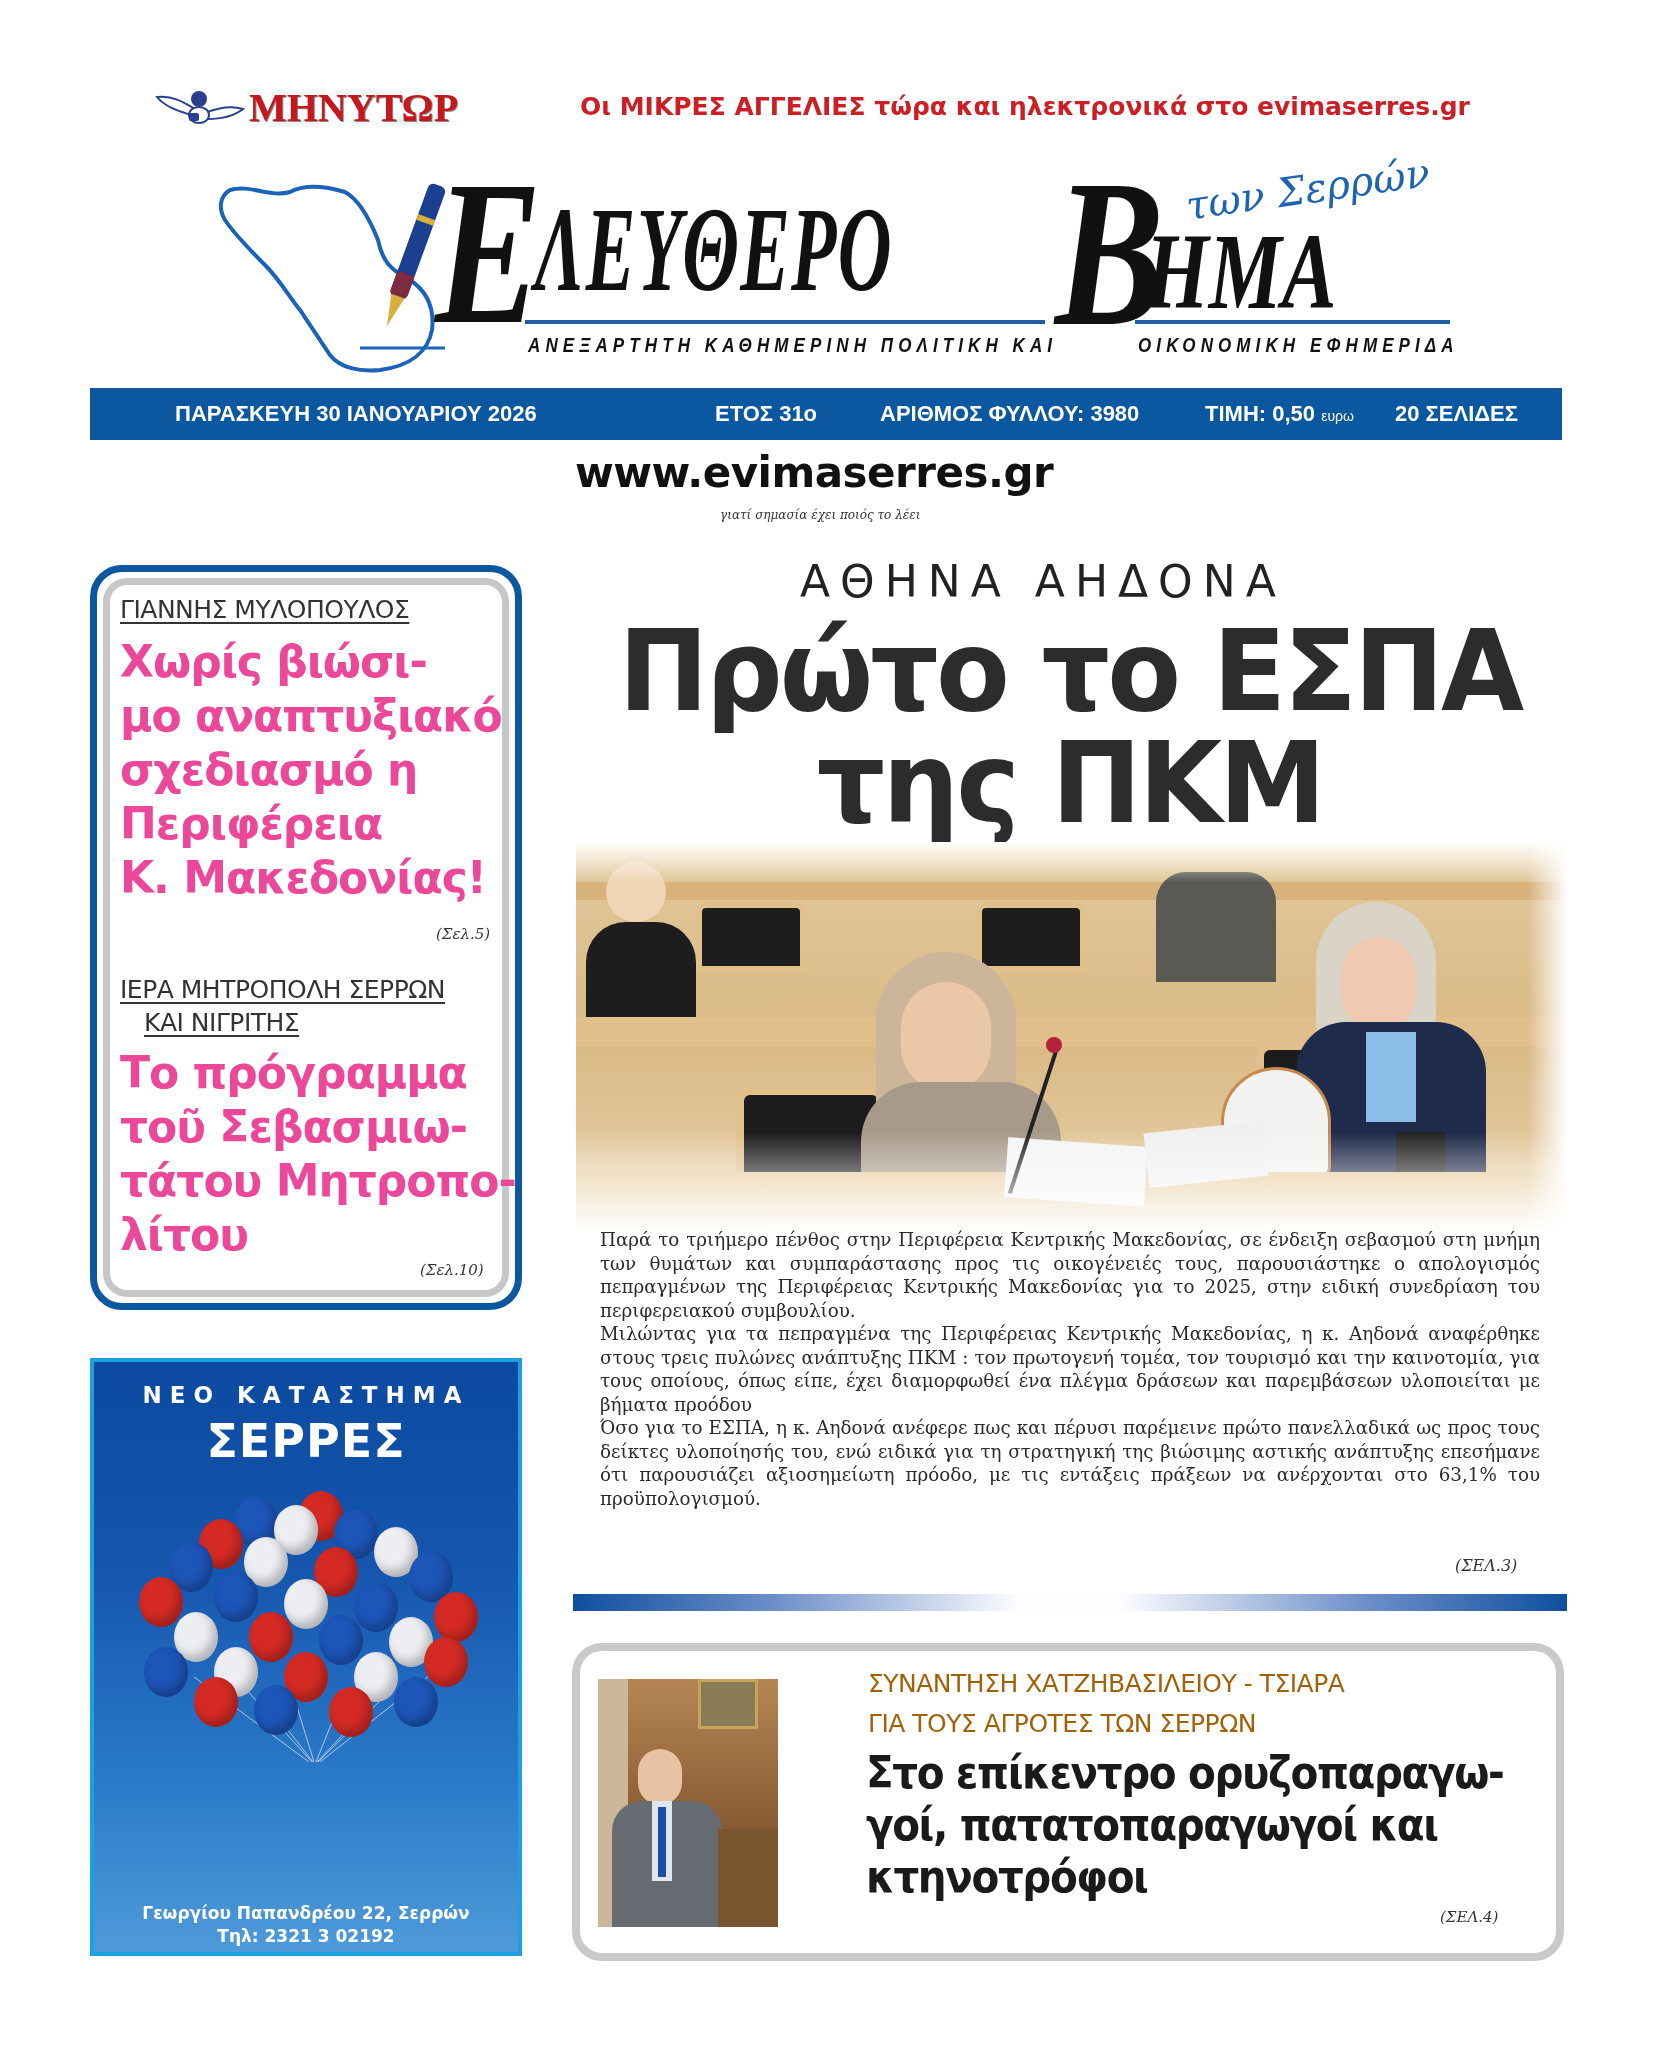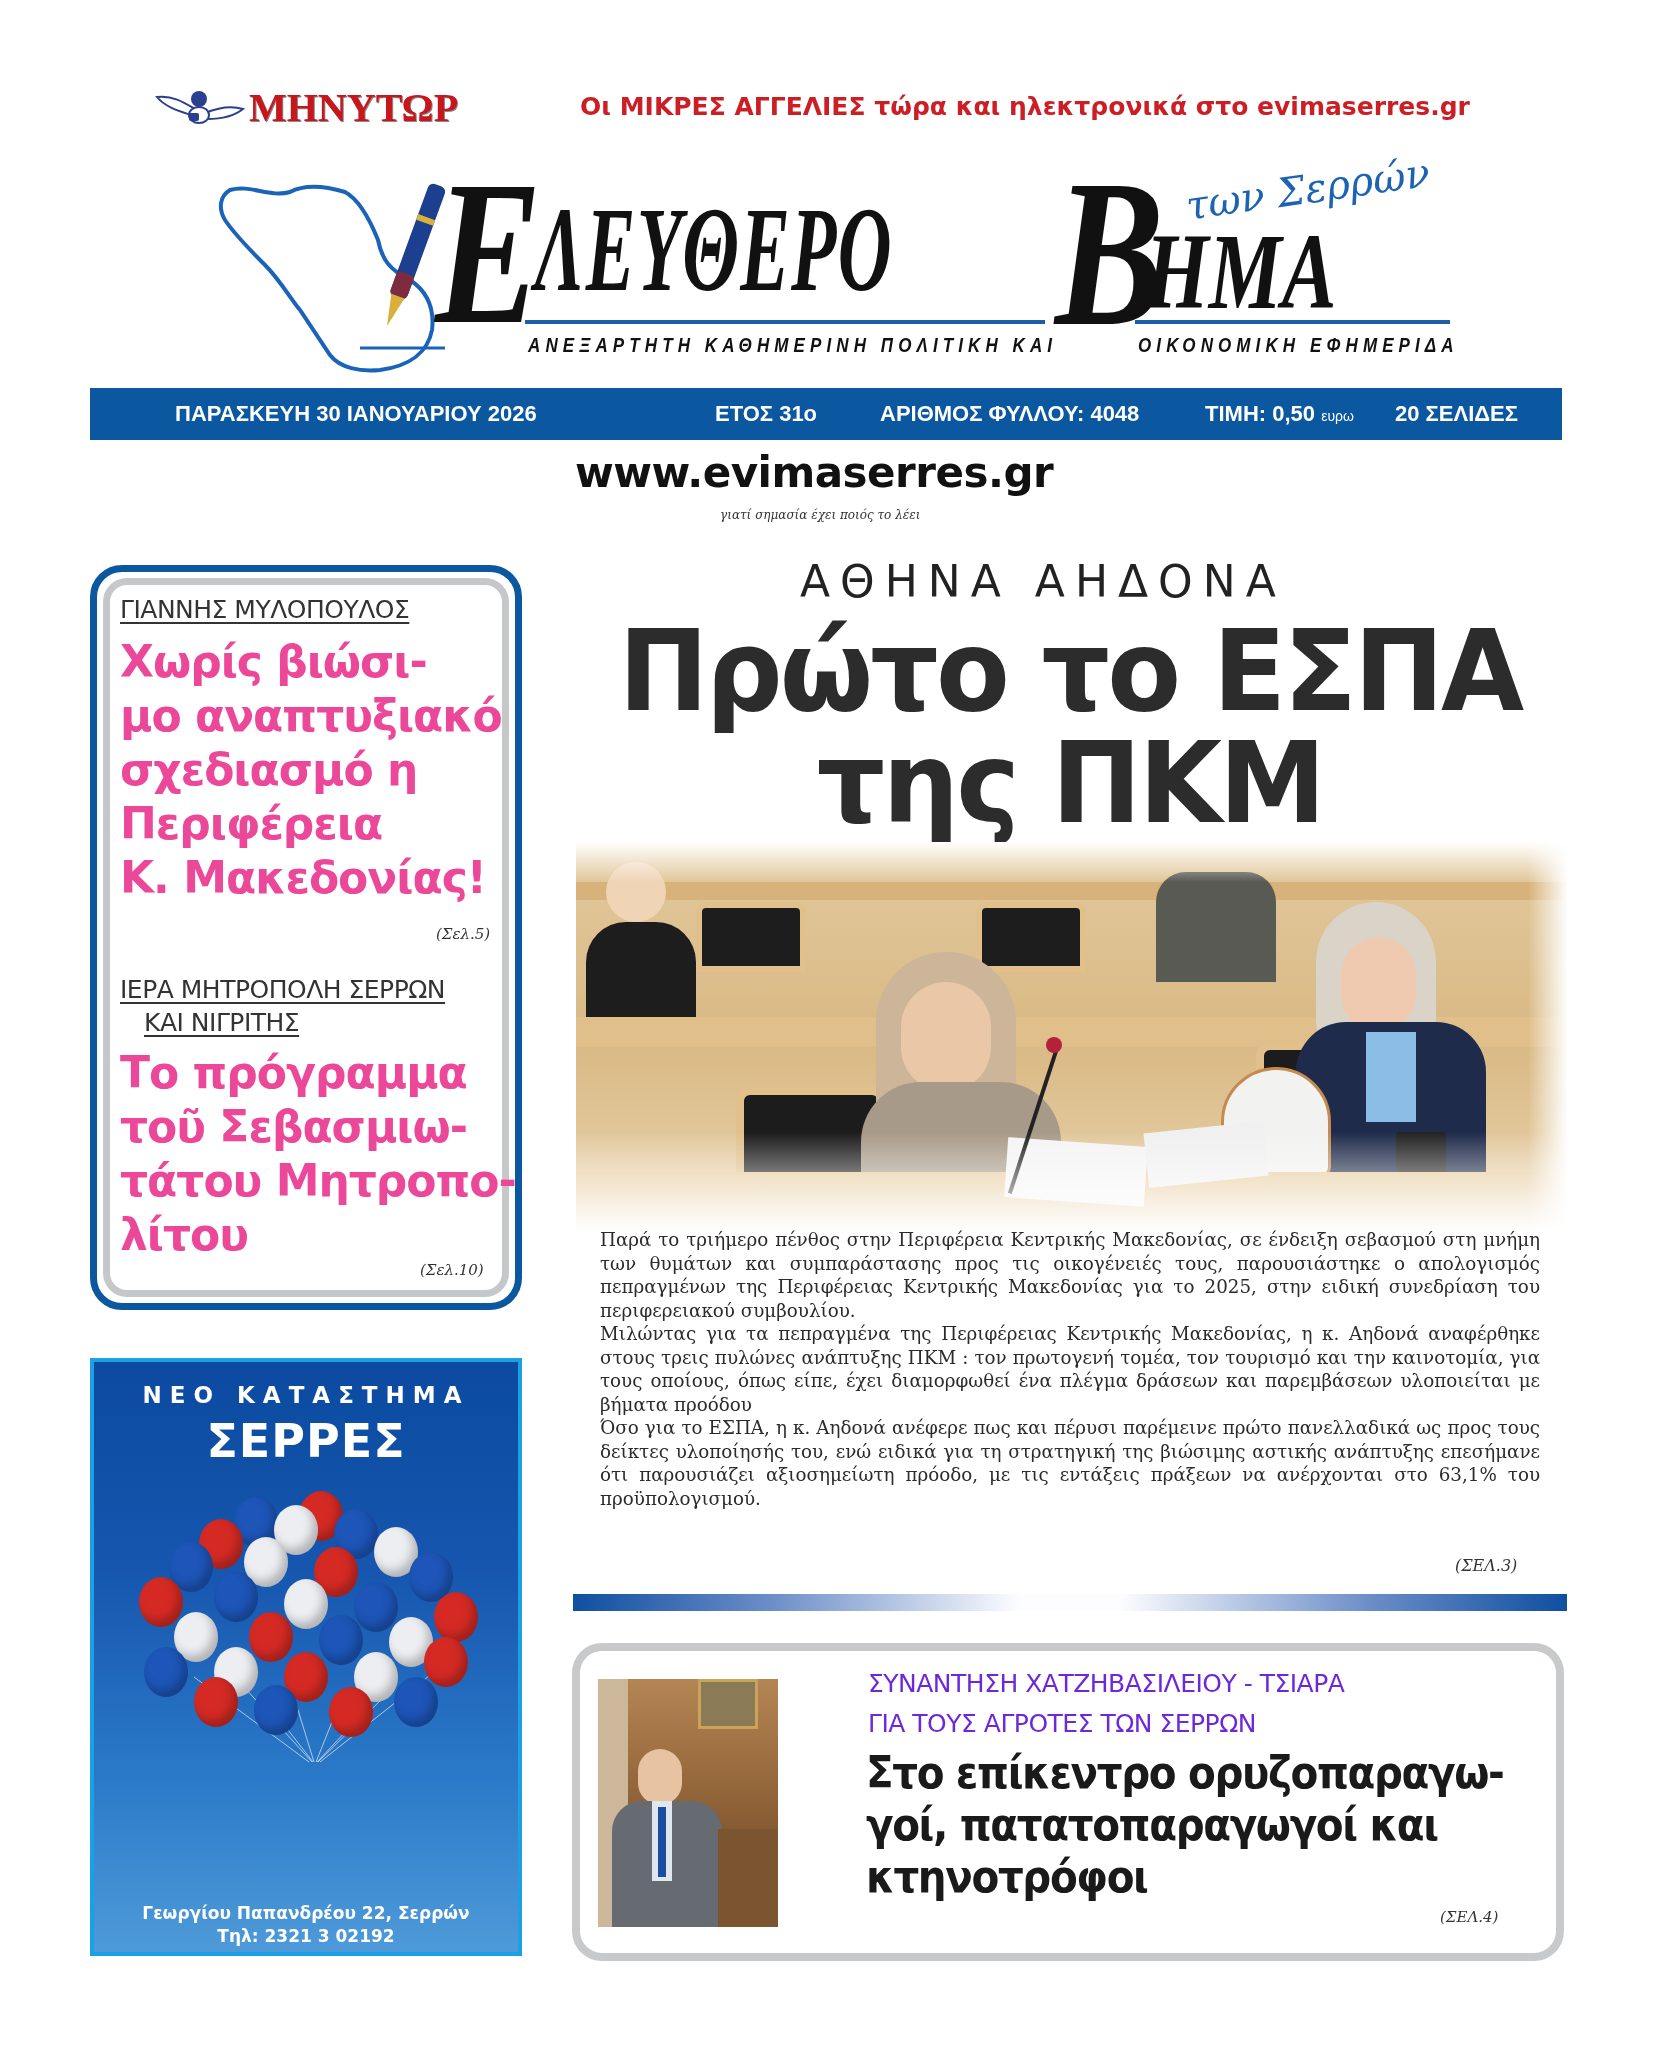--- a/index.html
+++ b/index.html
@@ -66,21 +66,21 @@
   .main-photo .fade-right { position: absolute; right: 0; top: 0; width: 40px; height: 100%; background: linear-gradient(90deg, rgba(255,255,255,0), #fff); }
   .person { position: absolute; }
   .body-text { position: absolute; left: 600px; top: 1228px; width: 940px; font-family: "DejaVu Serif", serif; font-size: 18.3px; line-height: 23.5px; color: #2b2b2b; text-align: justify; }
   .body-text p { margin: 0; }
   .main-ref { position: absolute; left: 1455px; top: 1556px; font-family: "DejaVu Serif", serif; font-style: italic; font-size: 16px; color: #333; }
   .grad-rule { position: absolute; left: 573px; top: 1594px; width: 994px; height: 17px; background: linear-gradient(90deg, #0f4fa0 0%, #6c8ec8 20%, #fdfdff 45%, #fdfdff 55%, #6c8ec8 80%, #0f4fa0 100%); }
 
   
   .bottom-box { position: absolute; left: 572px; top: 1643px; width: 992px; height: 318px; border: 8px solid #c8c9cb; border-radius: 30px; background: #fff; }
   .bottom-photo { position: absolute; left: 18px; top: 28px; width: 180px; height: 248px; background: linear-gradient(180deg, #b58654 0%, #8b5e34 55%, #6a4a2a 100%); overflow: hidden; }
-  .bottom-kicker { position: absolute; left: 288px; font-family: "DejaVu Sans", sans-serif; font-size: 25px; color: #6d28d9; letter-spacing: -0.5px; white-space: nowrap; }
+  .bottom-kicker { position: absolute; left: 288px; font-family: "DejaVu Sans", sans-serif; font-size: 25px; color: #a16207; letter-spacing: -0.5px; white-space: nowrap; }
   .bottom-head { position: absolute; left: 286px; top: 148px; font-family: "DejaVu Sans", sans-serif; font-weight: bold; font-size: 44px; line-height: 52px; color: #1a1a1a; letter-spacing: -1.5px; white-space: nowrap; transform: scaleX(0.92); transform-origin: left top; }
   .bottom-ref { position: absolute; left: 1440px; top: 1908px; font-family: "DejaVu Serif", serif; font-style: italic; font-size: 15px; color: #333; }
 </style>
 </head>
 <body>
 
 <div class="top-logo">
   <div class="minitor-bird">
     <svg width="90" height="46" viewBox="0 0 90 46">
       <path d="M2 12 C18 10 30 18 40 24 L36 30 C24 26 10 22 2 12 Z" fill="#fff" stroke="#2a3f8f" stroke-width="2"></path>
@@ -112,21 +112,21 @@
   <div class="mast-serron">των Σερρών</div>
   <div class="mast-rule" style="left:315px; top:160px; width:520px;"></div>
   <div class="mast-rule" style="left:925px; top:160px; width:315px;"></div>
   <div class="mast-sub" style="left:318px; top:174px;">ΑΝΕΞΑΡΤΗΤΗ ΚΑΘΗΜΕΡΙΝΗ ΠΟΛΙΤΙΚΗ ΚΑΙ</div>
   <div class="mast-sub" style="left:928px; top:174px;">ΟΙΚΟΝΟΜΙΚΗ ΕΦΗΜΕΡΙΔΑ</div>
 </div>
 
 <div class="infobar">
   <span style="left:85px;">ΠΑΡΑΣΚΕΥΗ  30  ΙΑΝΟΥΑΡΙΟΥ  2026</span>
   <span style="left:625px;text-align:center;">ΕΤΟΣ 31ο</span>
-  <span style="left:790px;">ΑΡΙΘΜΟΣ ΦΥΛΛΟΥ: 4048</span>
+  <span style="left:790px;">ΑΡΙΘΜΟΣ ΦΥΛΛΟΥ: 3980</span>
   <span style="left:1115px;"><span style="position:static">ΤΙΜΗ: 0,50</span> <span class="small" style="position:static">ευρω</span></span>
   <span style="left:1305px;">20 ΣΕΛΙΔΕΣ</span>
 </div>
 
 <div class="website">www.evimaserres.gr</div>
 <div class="slogan">γιατί σημασία έχει ποιός το λέει</div>
 
 <div class="left-box">
   <div class="left-box-inner"></div>
 </div>

